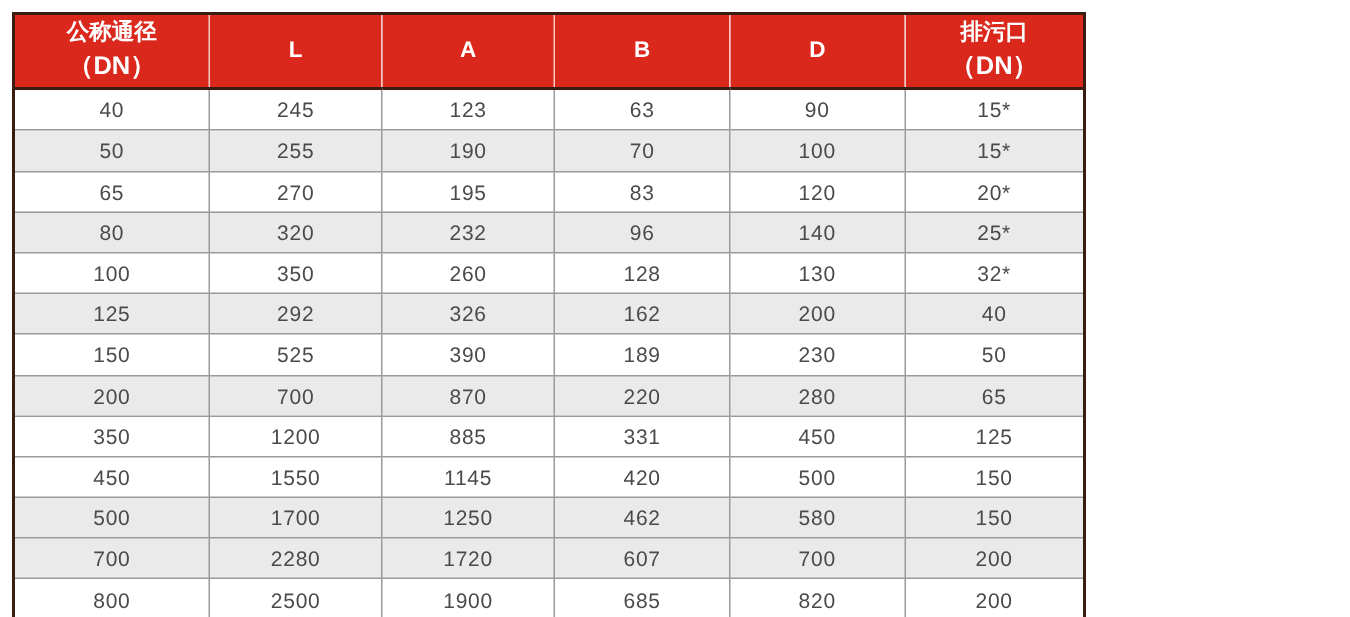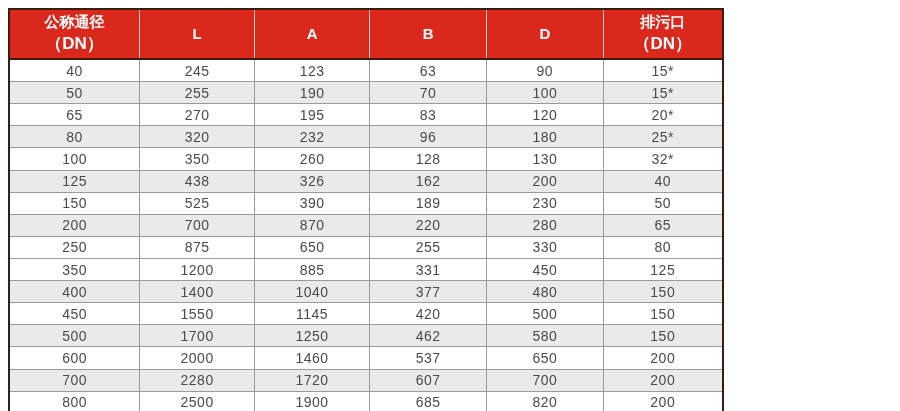--- a/index.html
+++ b/index.html
@@ -117,34 +117,34 @@
           <td>195</td>
           <td>83</td>
           <td>120</td>
           <td>20*</td>
         </tr>
         <tr class="row-odd">
           <td>80</td>
           <td>320</td>
           <td>232</td>
           <td>96</td>
-          <td>180</td>
+          <td>140</td>
           <td>25*</td>
         </tr>
         <tr class="row-even">
           <td>100</td>
           <td>350</td>
           <td>260</td>
           <td>128</td>
           <td>130</td>
           <td>32*</td>
         </tr>
         <tr class="row-odd">
           <td>125</td>
-          <td>438</td>
+          <td>292</td>
           <td>326</td>
           <td>162</td>
           <td>200</td>
           <td>40</td>
         </tr>
         <tr class="row-even">
           <td>150</td>
           <td>525</td>
           <td>390</td>
           <td>189</td>
@@ -153,67 +153,43 @@
         </tr>
         <tr class="row-odd">
           <td>200</td>
           <td>700</td>
           <td>870</td>
           <td>220</td>
           <td>280</td>
           <td>65</td>
         </tr>
         <tr class="row-even">
-          <td>250</td>
-          <td>875</td>
-          <td>650</td>
-          <td>255</td>
-          <td>330</td>
-          <td>80</td>
-        </tr>
-        <tr class="row-even">
           <td>350</td>
           <td>1200</td>
           <td>885</td>
           <td>331</td>
           <td>450</td>
           <td>125</td>
         </tr>
-        <tr class="row-odd">
-          <td>400</td>
-          <td>1400</td>
-          <td>1040</td>
-          <td>377</td>
-          <td>480</td>
-          <td>150</td>
-        </tr>
         <tr class="row-even">
           <td>450</td>
           <td>1550</td>
           <td>1145</td>
           <td>420</td>
           <td>500</td>
           <td>150</td>
         </tr>
         <tr class="row-odd">
           <td>500</td>
           <td>1700</td>
           <td>1250</td>
           <td>462</td>
           <td>580</td>
           <td>150</td>
         </tr>
-        <tr class="row-even">
-          <td>600</td>
-          <td>2000</td>
-          <td>1460</td>
-          <td>537</td>
-          <td>650</td>
-          <td>200</td>
-        </tr>
         <tr class="row-odd">
           <td>700</td>
           <td>2280</td>
           <td>1720</td>
           <td>607</td>
           <td>700</td>
           <td>200</td>
         </tr>
         <tr class="row-even">
           <td>800</td>

